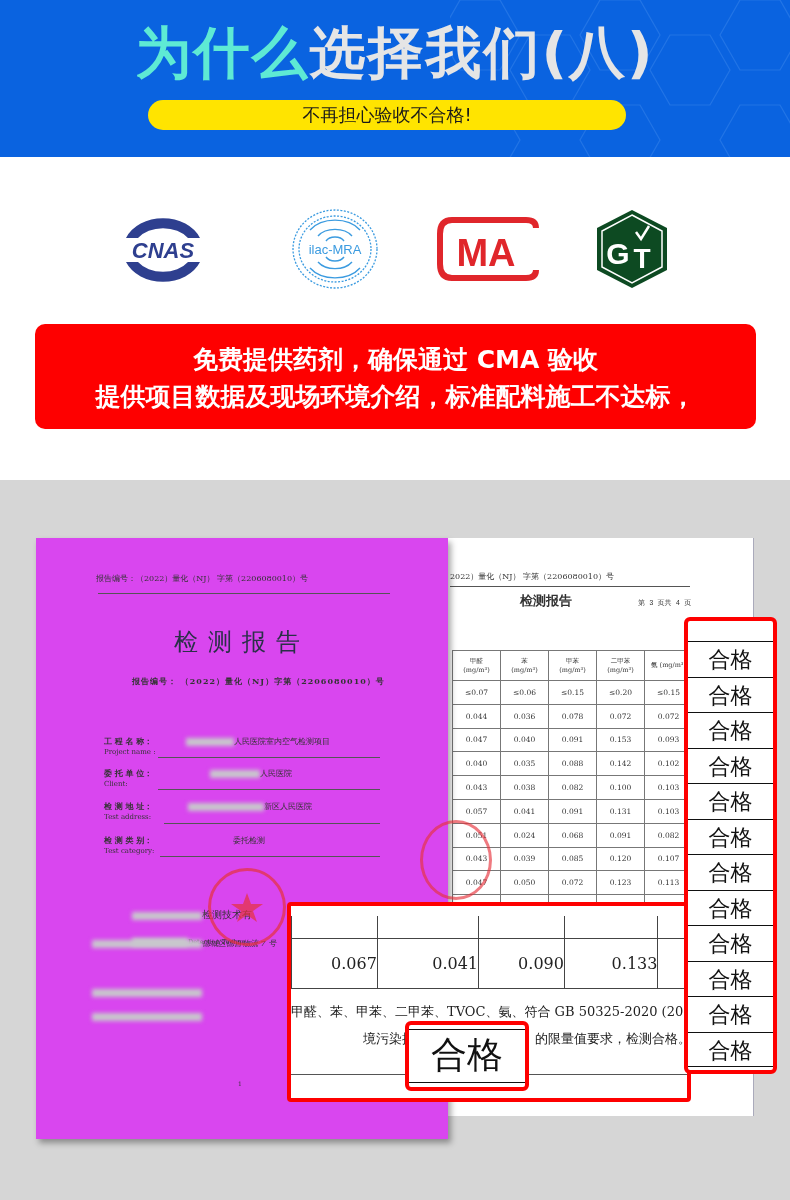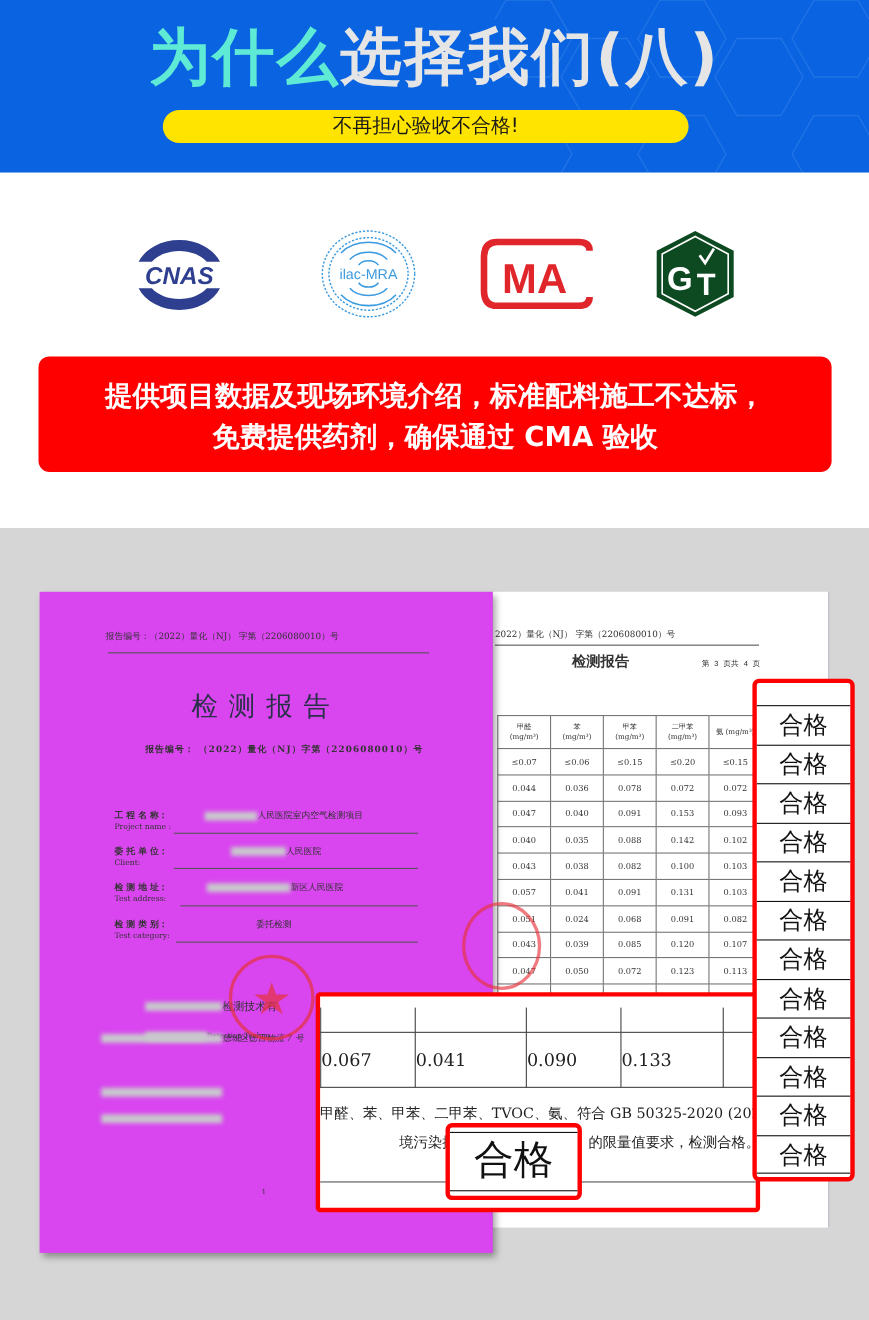--- a/index.html
+++ b/index.html
@@ -39,21 +39,21 @@
   
   .rt-title { position: absolute; left: 72px; top: 54px; font-size: 13px; font-weight: bold; color: #333; font-family: "DejaVu Sans", sans-serif; }
   .rt-page { position: absolute; left: 190px; top: 60px; font-size: 7px; color: #333; font-family: Liberation Mono, monospace; }
   .data-table { position: absolute; left: 4px; top: 88px; border-collapse: collapse; font-family: "DejaVu Serif", serif; font-size: 7.5px; color: #333; margin-top: 24px; }
   .data-table td, .data-table th { border: 1px solid #777; width: 48px; height: 23.8px; text-align: center; font-weight: normal; }
   .data-table th { height: 30px; font-size: 6.5px; line-height: 9px; }
 
   
   .zoom-box { position: absolute; left: 287px; top: 902px; width: 404px; height: 200px; border: 4px solid #fe0000; border-radius: 4px; background: #fff; z-index: 5; overflow: hidden; }
   .zoom-table { position: absolute; left: 0; top: 10px; border-collapse: collapse; font-family: "DejaVu Serif", serif; font-size: 16px; color: #222; }
-  .zoom-table td { border: 1px solid #444; height: 50px; text-align: left; }
+  .zoom-table td { border: 1px solid #444; height: 50px; text-align: right; }
   .zoom-note { position: absolute; left: 0; top: 97px; width: 400px; font-family: "DejaVu Serif", serif; font-size: 13px; color: #222; white-space: nowrap; }
   .zoom-note2 { position: absolute; left: 72px; top: 124px; font-family: "DejaVu Serif", serif; font-size: 13px; color: #222; white-space: nowrap; }
   .zoom-line { position: absolute; left: 0; top: 168px; width: 400px; height: 1px; background: #555; }
 
   .pass-big { position: absolute; left: 405px; top: 1021px; width: 124px; height: 70px; border: 4px solid #fe0000; border-radius: 6px; background: #fff; z-index: 7; text-align: center; font-size: 36px; line-height: 60px; color: #111; font-family: "DejaVu Sans", sans-serif; }
   .pass-big::before { content: ""; position: absolute; left: 0; right: 0; top: 4px; height: 1px; background: #111; }
   .pass-big::after { content: ""; position: absolute; left: 0; right: 0; bottom: 4px; height: 1px; background: #111; }
 
   .pass-col { position: absolute; left: 684px; top: 617px; width: 93px; height: 457px; border: 4px solid #fe0000; border-radius: 6px; background: #fff; z-index: 6; padding-top: 20px; }
   .pass-cell { height: 35.5px; border-top: 1px solid #111; text-align: center; font-size: 22px; line-height: 35px; color: #111; font-family: "DejaVu Sans", sans-serif; }
@@ -112,22 +112,22 @@
 
 <svg class="logo logo-gt" viewBox="0 0 76 82">
   <polygon points="38,2 73,20 73,62 38,80 3,62 3,20" fill="#0d4a22"></polygon>
   <polygon points="38,7 68,23 68,59 38,75 8,59 8,23" fill="none" stroke="#fff" stroke-width="1.5"></polygon>
   <text x="24" y="56" text-anchor="middle" font-family="Liberation Sans, sans-serif" font-weight="bold" font-size="30" fill="#fff">G</text>
   <text x="48" y="60" text-anchor="middle" font-family="Liberation Sans, sans-serif" font-weight="bold" font-size="28" fill="#fff">T</text>
   <path d="M42,24 L47,31 L55,18" fill="none" stroke="#fff" stroke-width="2.5"></path>
 </svg>
 
 <div class="red-banner">
+  <div>免费提供药剂，确保通过 CMA 验收</div>
   <div>提供项目数据及现场环境介绍，标准配料施工不达标，</div>
-  <div>免费提供药剂，确保通过 CMA 验收</div>
 </div>
 
 <div class="doc-right">
   <div class="doc-text small" style="left:2px; top:33px;">2022）量化（NJ） 字第（2206080010）号</div>
   <div class="rule" style="left:2px; top:48px; width:240px;"></div>
   <div class="rt-title">检测报告</div>
   <div class="rt-page">第 3 页共 4 页</div>
   <table class="data-table">
     <tbody>
         <tr>

